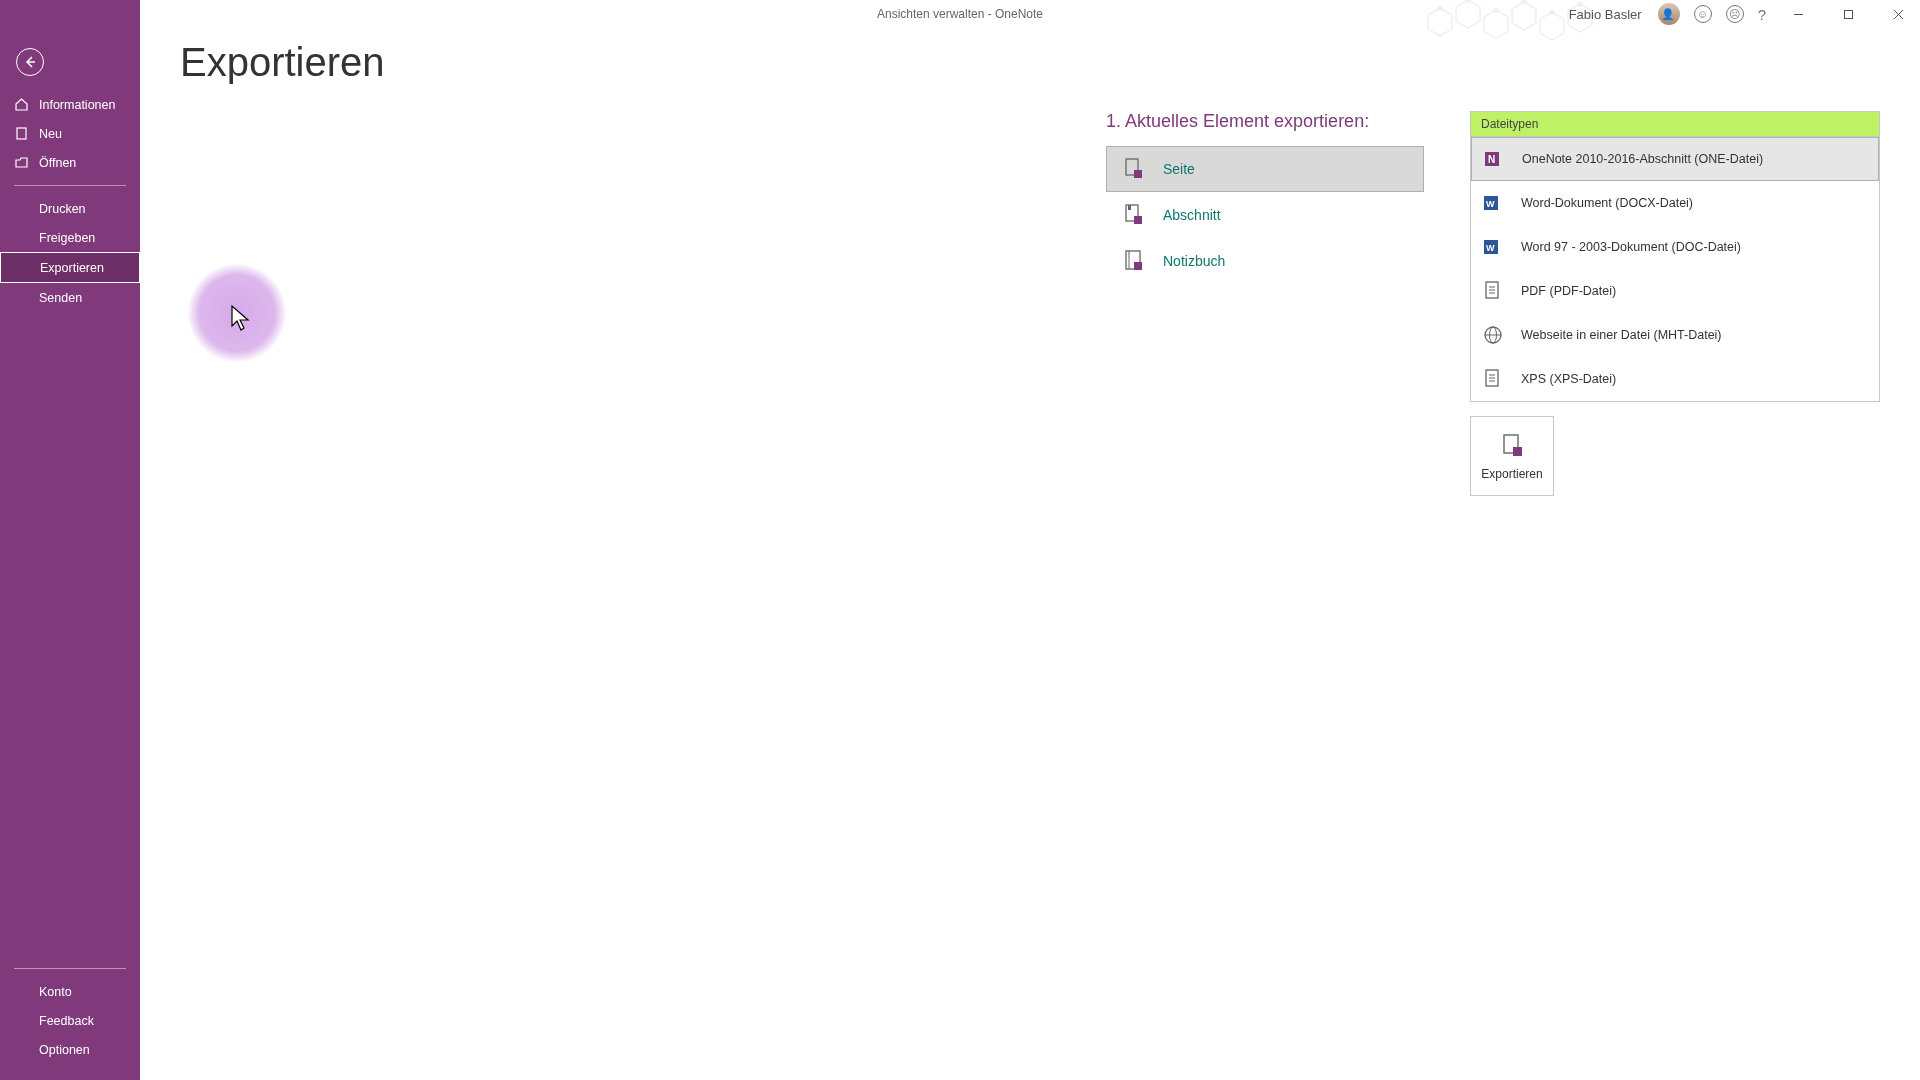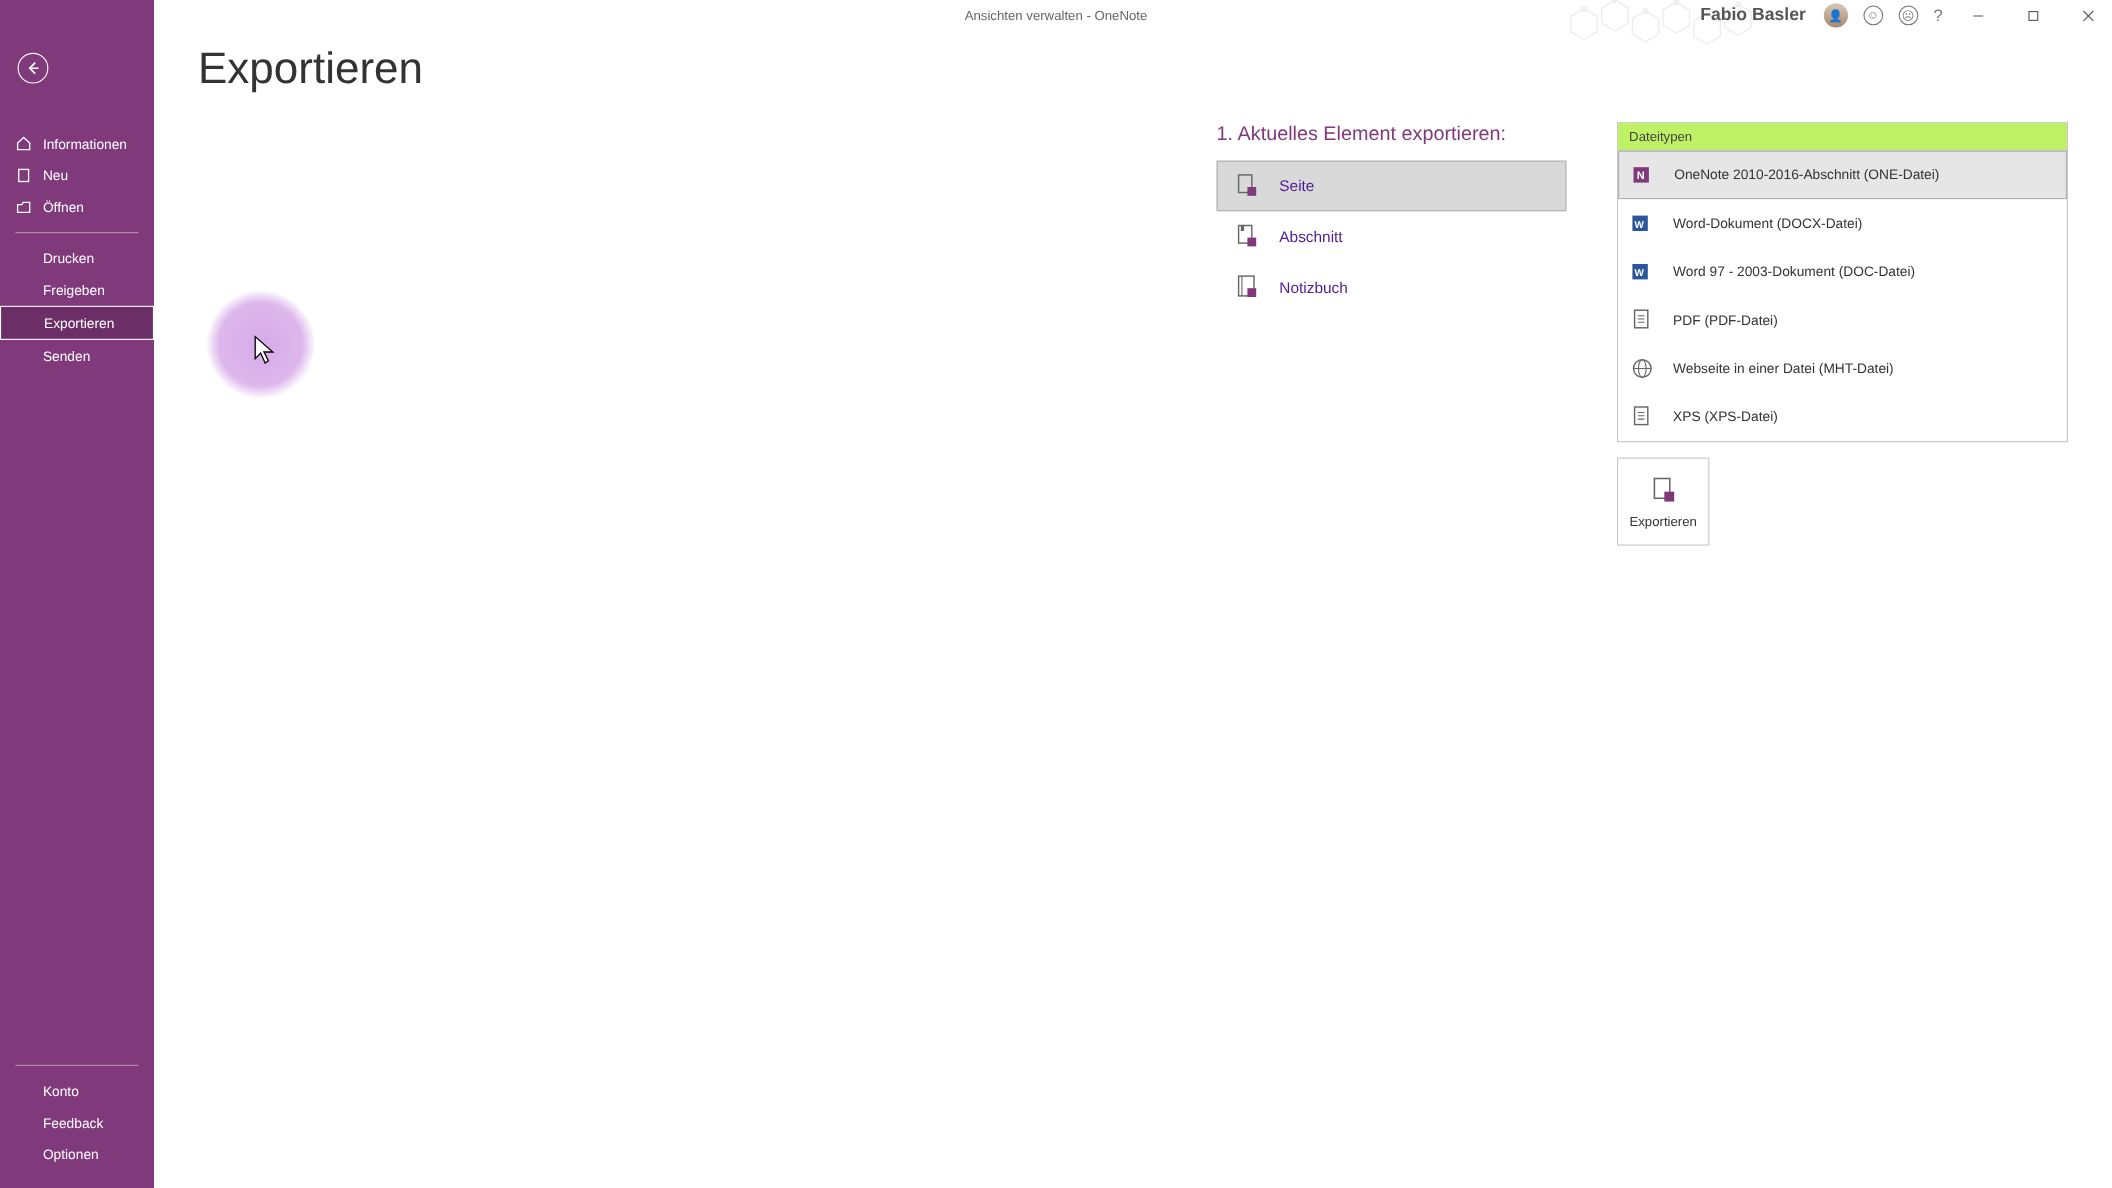--- a/index.html
+++ b/index.html
@@ -10,37 +10,37 @@
 
 .titlebar {
   position: absolute; top: 0; left: 0; right: 0; height: 28px;
   display: flex; align-items: center; justify-content: center;
   font-size: 12px; color: #666; z-index: 5;
 }
 .titlebar-right {
   position: absolute; right: 0; top: 0; height: 28px;
   display: flex; align-items: center; gap: 14px; padding-right: 4px;
 }
-.user-name { font-size: 16px; color: #555; margin-right: 2px; font-weight: bold;}
+.user-name { font-size: 13px; color: #555; margin-right: 2px;}
 .avatar { width: 22px; height: 22px; border-radius: 50%; background: linear-gradient(#d8c8b8,#a8886c); display:flex; align-items:center; justify-content:center; font-size:11px; color:#fff;}
 .circle-icon { width: 18px; height: 18px; border: 1.3px solid #777; border-radius: 50%; display:flex; align-items:center; justify-content:center; font-size:11px; color:#777;}
 .win-btn { width: 36px; height: 22px; display:flex; align-items:center; justify-content:center; color:#555;}
 .win-btn svg { width:11px; height:11px; }
 
 
 .hex-pattern {
   position:absolute; top:0; right:160px; width:340px; height:60px;
   overflow:hidden; pointer-events:none; opacity:.35;
 }
 .hex-pattern svg{width:100%;height:100%;}
 
 
 .sidebar {
   width: 140px; height: 100%; background: #80397b; color: #fff;
-  display: flex; flex-direction: column; padding-top: 68px;
+  display: flex; flex-direction: column; padding-top: 42px;
 }
 .back-btn {
   position:absolute; top:48px; left:16px;
   width: 28px; height: 28px; border: 1.5px solid #fff; border-radius: 50%;
   display:flex; align-items:center; justify-content:center; color:#fff;
 }
 .sidebar-section { margin-top: 48px; }
 .sidebar-item {
   display:flex; align-items:center; gap:10px;
   padding: 7px 14px; font-size: 12.5px; color:#fff;
@@ -62,21 +62,21 @@
 
 .elem-list { width: 318px; }
 .elem-item {
   display:flex; align-items:center; gap:16px;
   height: 46px; padding: 0 14px;
   border:1px solid transparent;
 }
 .elem-item.selected { background:#d9d9d9; border:1px solid #b0b0b0; }
 .elem-item .eicn { width:26px; height:26px; flex:0 0 26px;}
 .elem-item .eicn svg{width:100%;height:100%;}
-.elem-label { font-size:14px; color:#4c1d95;}
+.elem-label { font-size:14px; color:#0f766e;}
 
 
 .format-col { width: 410px; }
 .format-box { border:1px solid #c7c7c7; }
 .format-header { background:#bef264; border-bottom:1px solid #c7c7c7; padding:5px 10px; font-size:12px; color:#444;}
 .format-item {
   display:flex; align-items:center; gap:16px;
   height: 44px; padding: 0 10px;
   border-bottom:1px solid transparent;
 }

